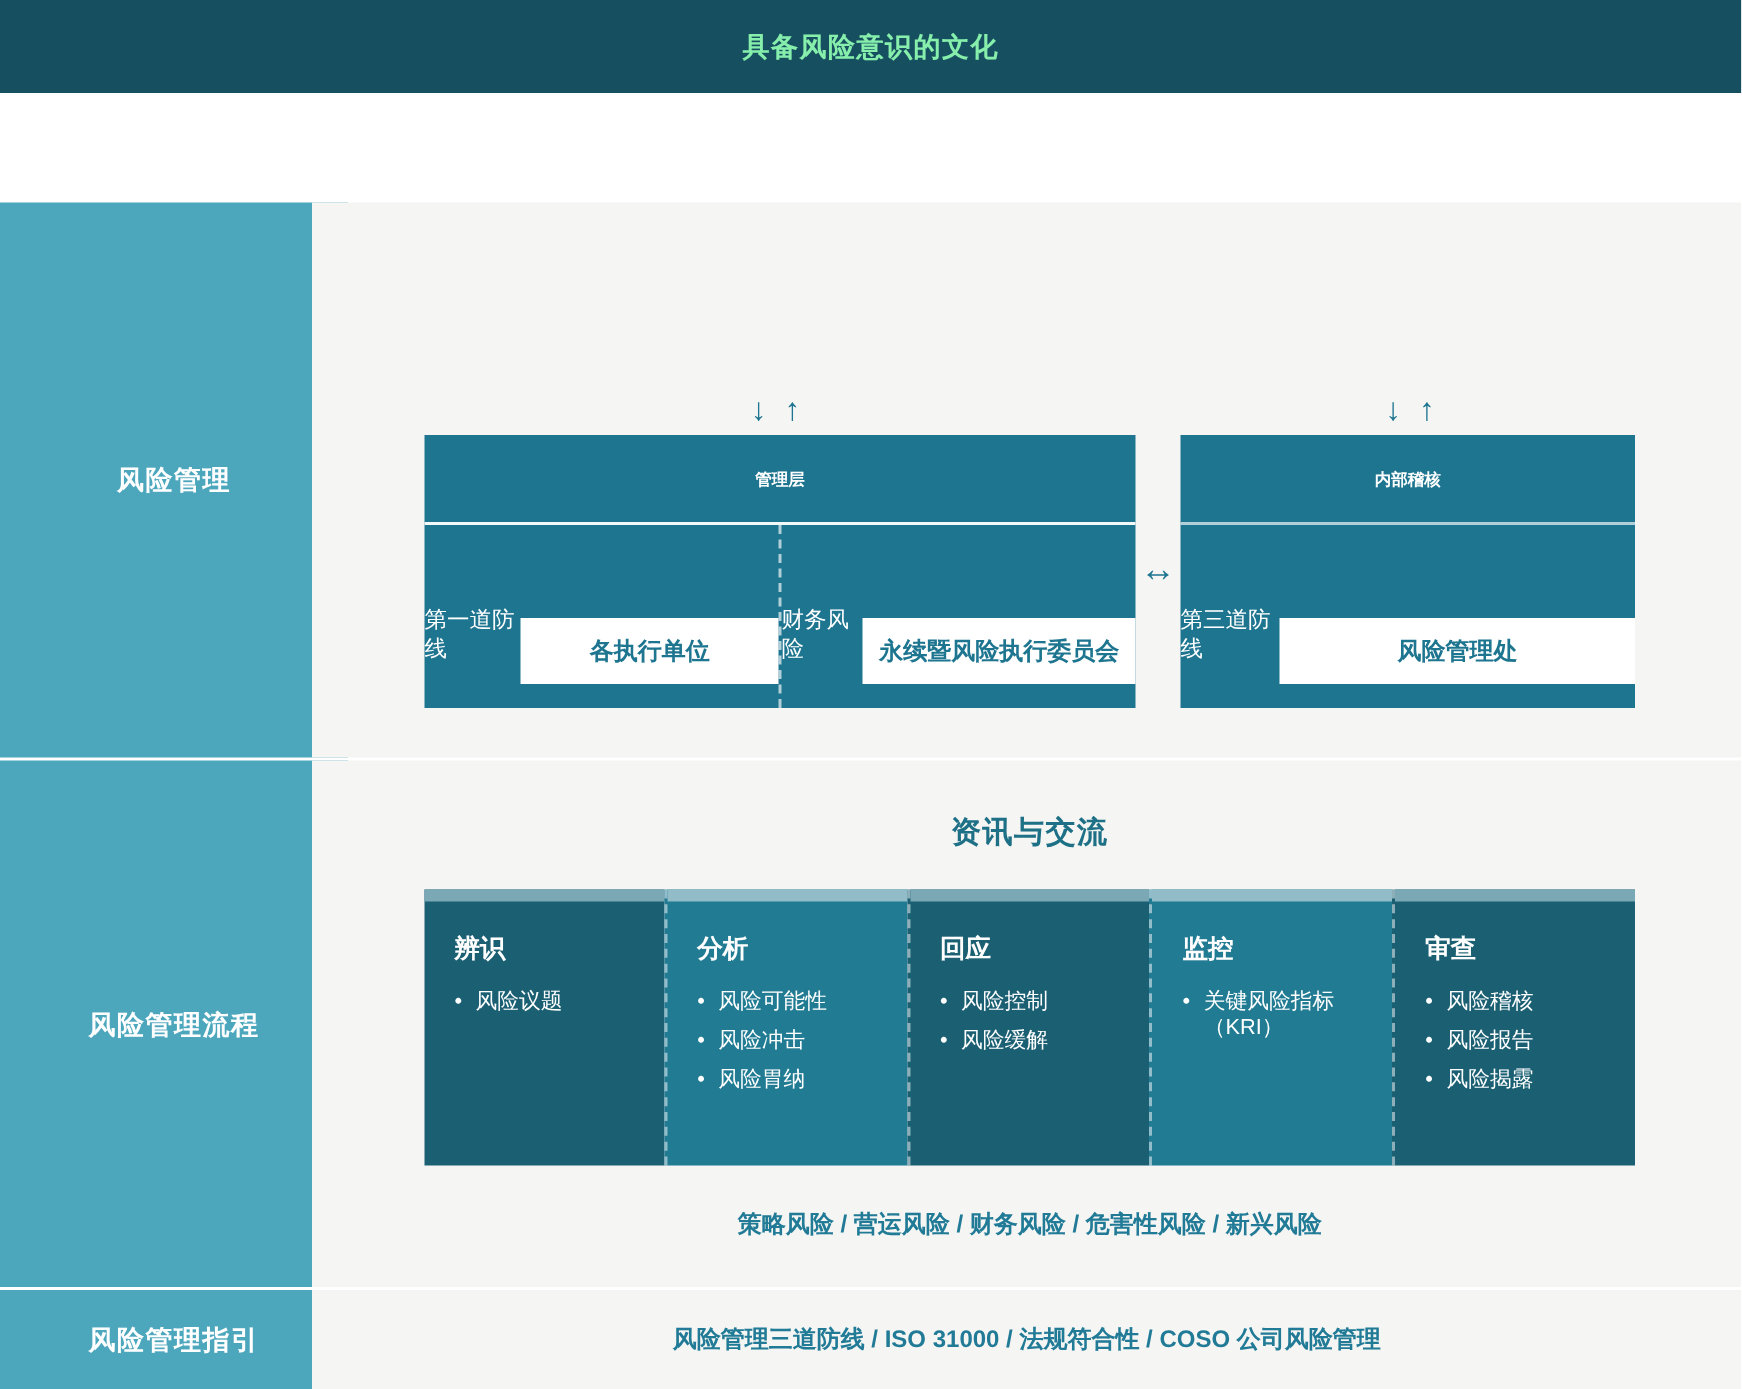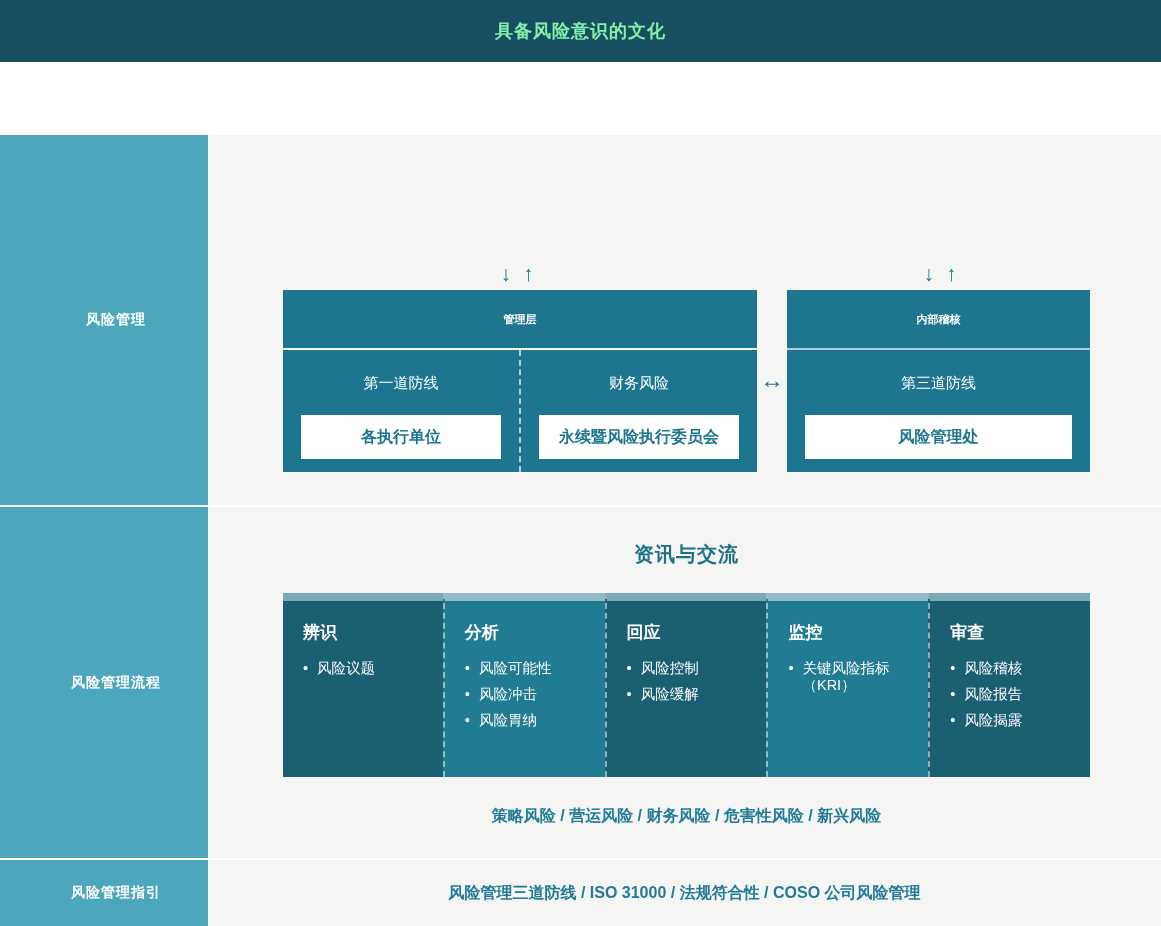--- a/index.html
+++ b/index.html
@@ -11,21 +11,21 @@
   .abs{position:absolute;}
 
   
   .bar{left:0;width:1161px;display:flex;align-items:center;justify-content:center;
        color:#86efac;font-size:18px;font-weight:bold;letter-spacing:1px;}
   .bar-culture{top:0;height:62px;background:#164f5f;}
   .bar-policy{top:67px;height:60px;background:#186379;}
 
   
   .side{left:0;width:232px;background:#4ca7bd;display:flex;align-items:center;justify-content:center;
-        color:#ffffff;font-size:14px;font-weight:bold;letter-spacing:1px;}
+        color:#ffffff;font-size:18px;font-weight:bold;letter-spacing:1px;}
   .side-1{top:135px;height:370px;}
   .side-2{top:507px;height:351px;}
   .side-3{top:860px;height:66px;}
 
   
   .region{left:208px;width:953px;background:#f5f5f4;}
   .region-1{top:135px;height:370px;}
   .region-2{top:507px;height:351px;}
   .region-3{top:860px;height:66px;}
 
@@ -44,21 +44,21 @@
   .lr-arrow{left:753px;top:364px;width:38px;height:32px;display:flex;align-items:center;justify-content:center;
             color:#1d7590;font-size:24px;font-weight:bold;}
 
   .org-box{top:290px;height:182px;background:#1e7590;color:#fff;}
   .mgmt-box{left:283px;width:474px;}
   .audit-box{left:787px;width:303px;}
   .org-header{height:58px;display:flex;align-items:center;justify-content:center;
               font-size:11px;font-weight:bold;border-bottom:2px solid rgba(255,255,255,0.95);}
   .audit-box .org-header{border-bottom:2px solid rgba(255,255,255,0.65);}
   .org-body{display:flex;height:122px;}
-  .org-cell{flex:1;display:flex;flex-direction:column;align-items:center;padding-top:24px;}
+  .org-cell{flex:1;display:flex;flex-direction:row;align-items:center;padding-top:24px;}
   .org-cell + .org-cell{border-left:2px dashed rgba(255,255,255,0.65);}
   .line-label{font-size:15px;}
   .unit-box{margin-top:22px;width:calc(100% - 36px);height:44px;background:#ffffff;color:#1e7590;
             display:flex;align-items:center;justify-content:center;font-size:16px;font-weight:bold;}
 
   
   .comm-title{left:283px;top:538px;width:807px;height:32px;display:flex;align-items:center;justify-content:center;
               color:#1d7085;font-size:20px;font-weight:bold;letter-spacing:1px;}
   .columns{left:283px;top:593px;width:807px;height:184px;display:flex;}
   .pcol{flex:1;position:relative;color:#fff;}

